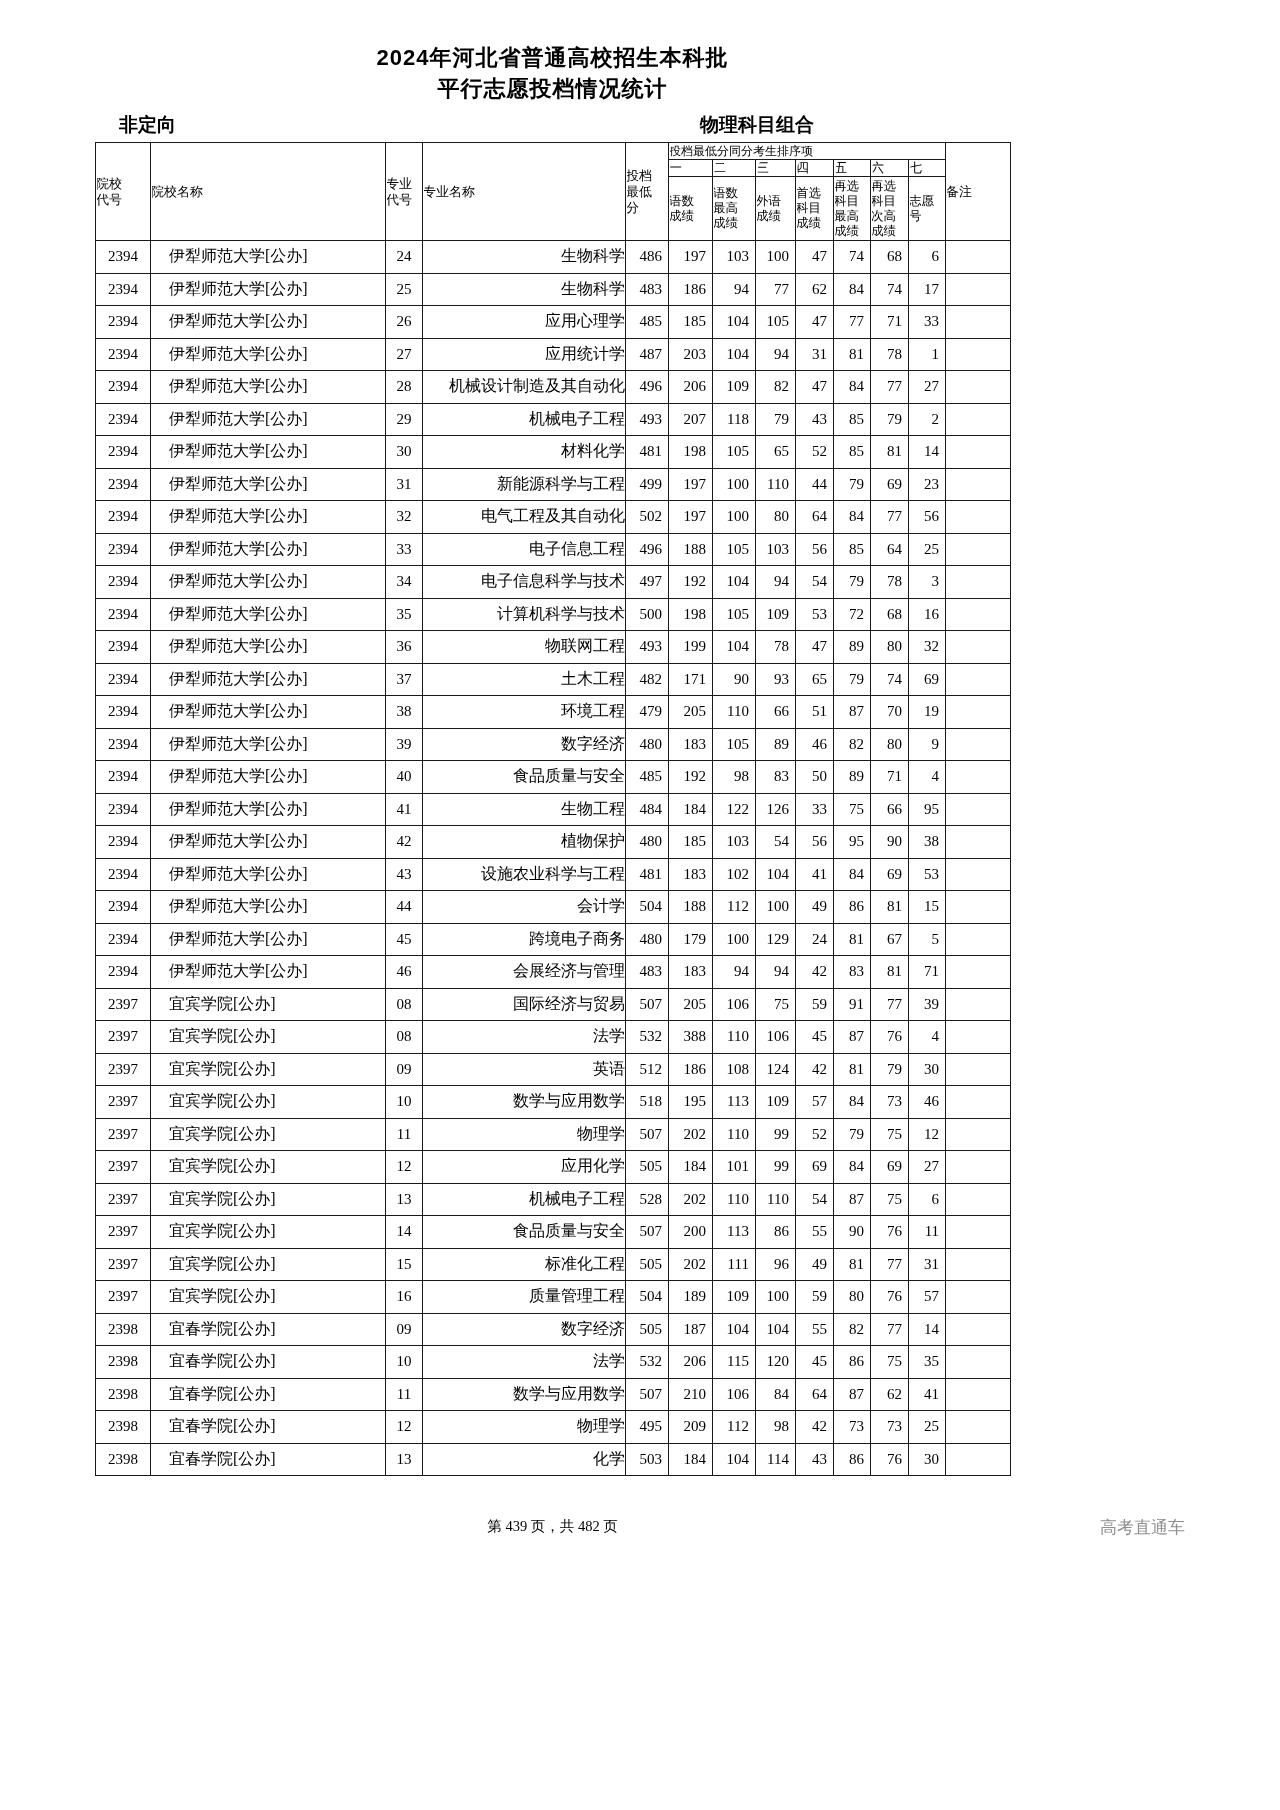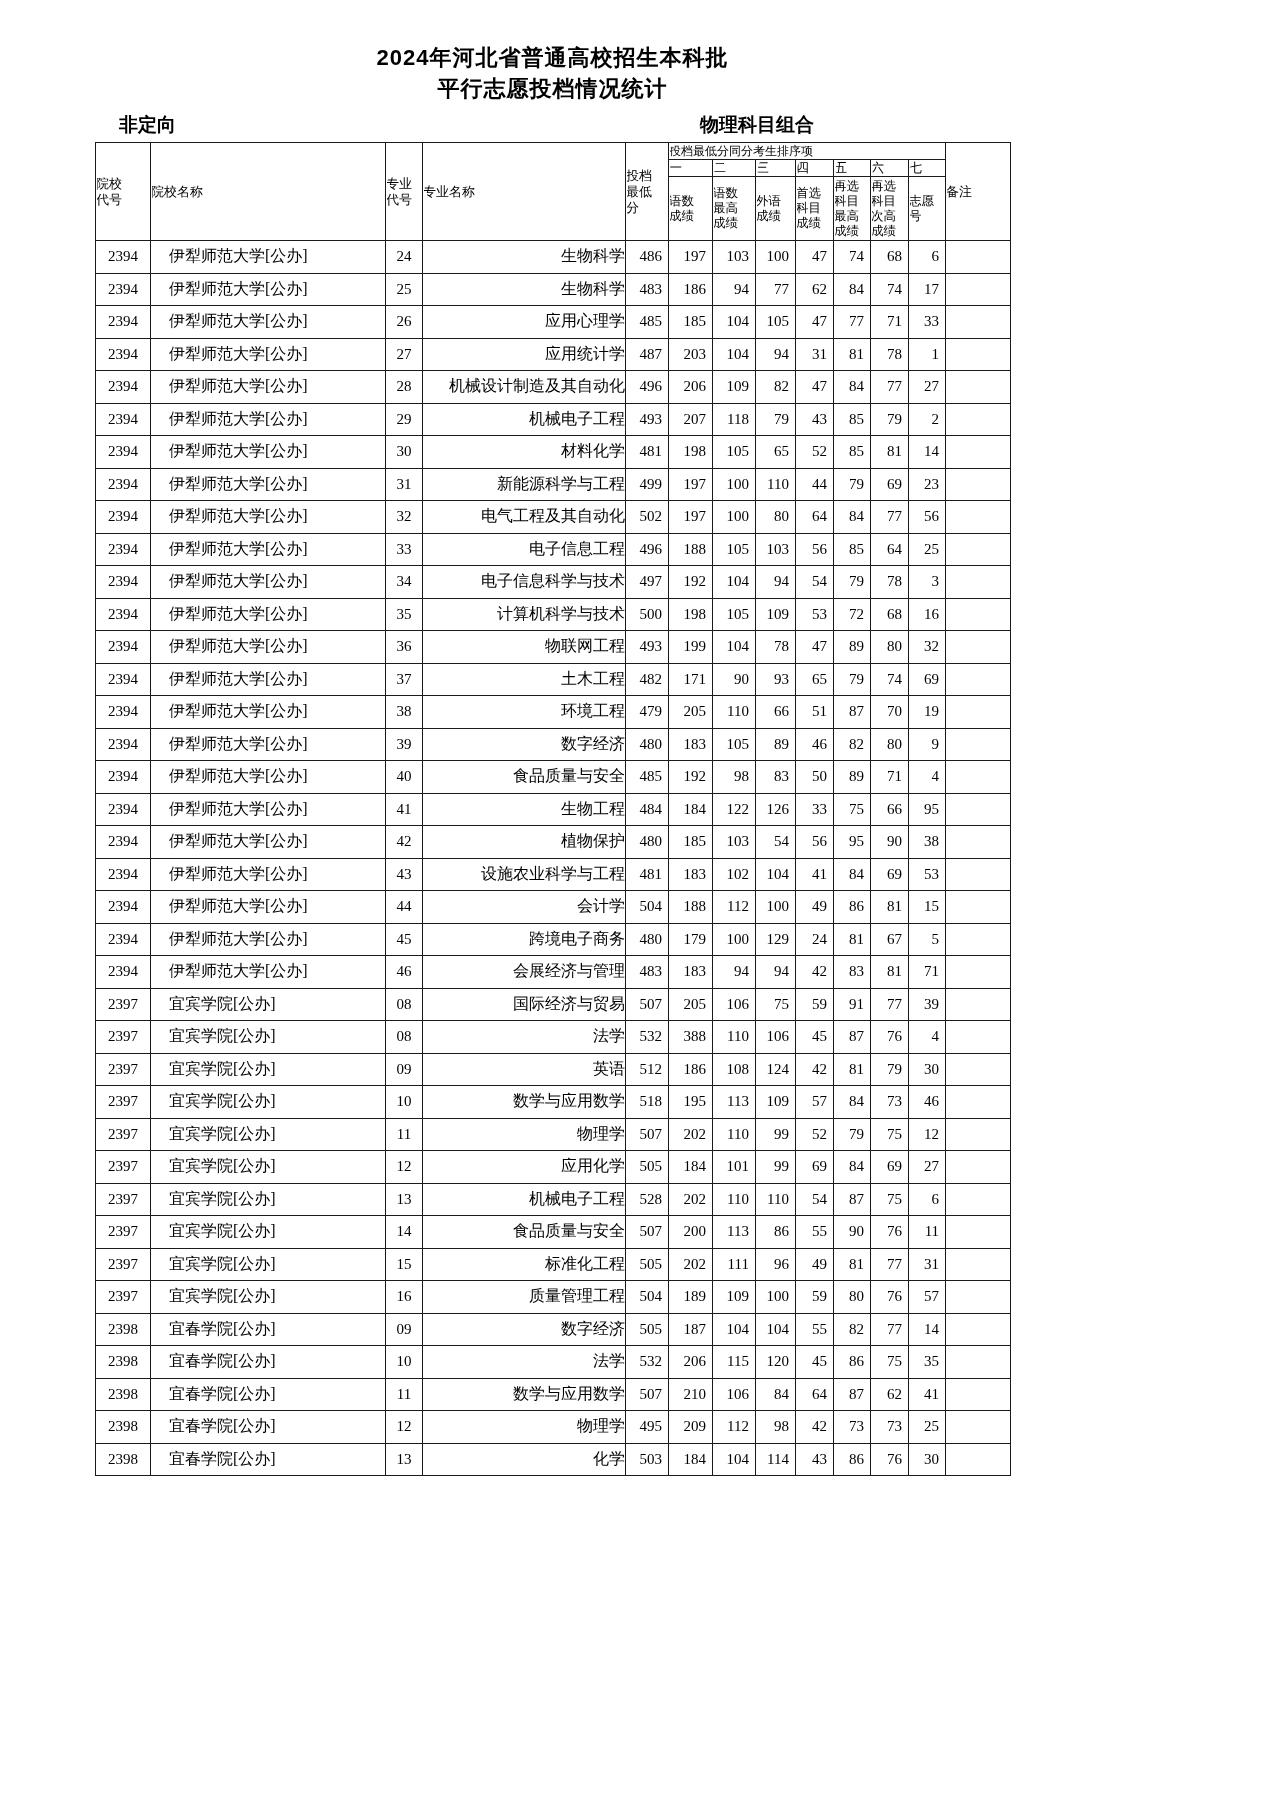--- a/index.html
+++ b/index.html
@@ -720,15 +720,19 @@
             <td class="c7">114</td>
             <td class="c8">43</td>
             <td class="c9">86</td>
             <td class="c10">76</td>
             <td class="c11">30</td>
             <td class="c12"></td>
           </tr>
         </tbody>
     </table>
 
+    <div class="footer-row">
+      <div class="footer-text">第 439 页，共 482 页</div>
+      <div class="watermark">高考直通车</div>
+    </div>
 
   </div>
 </div>
 
 </body></html>

